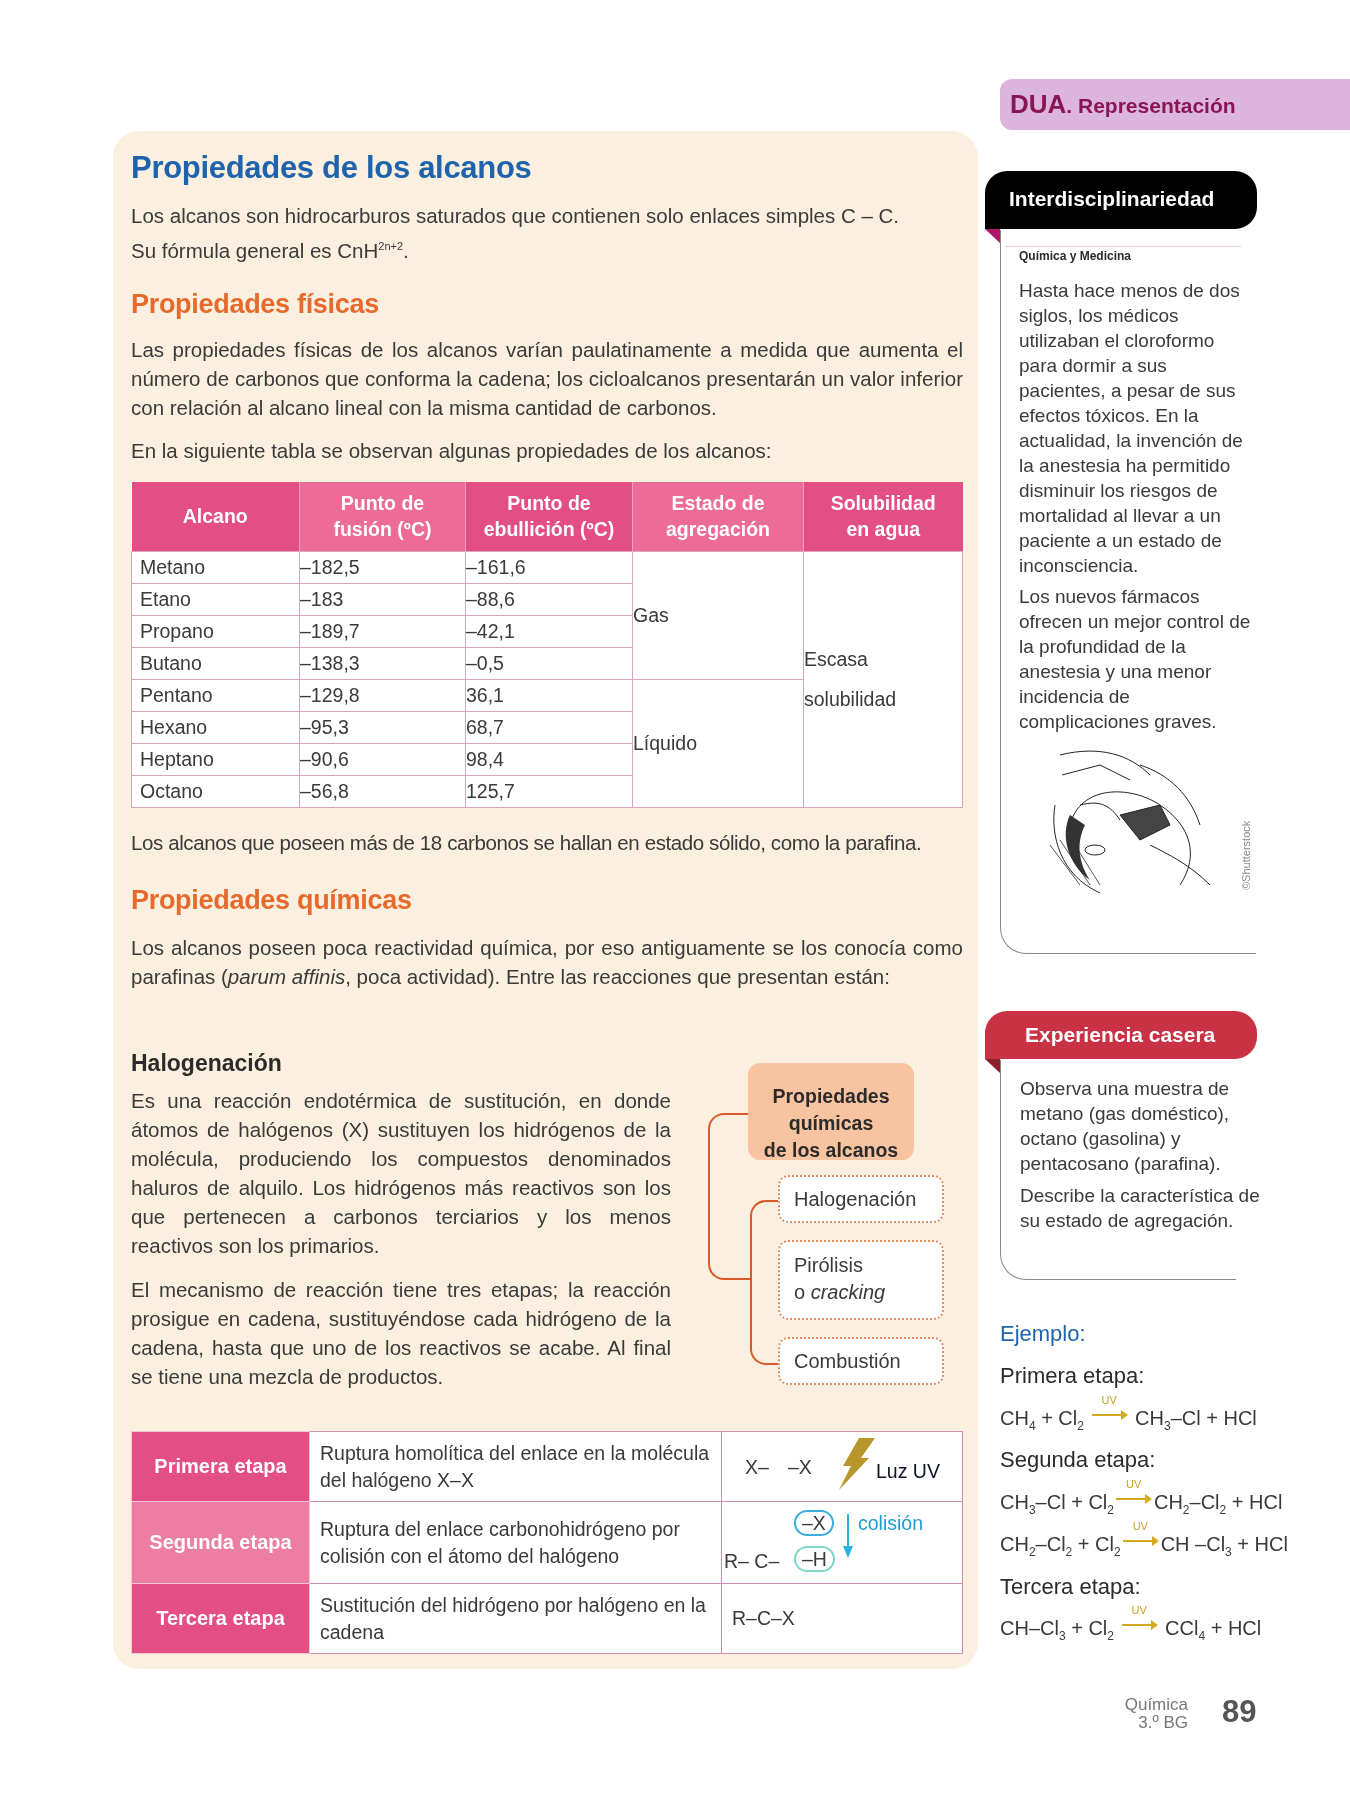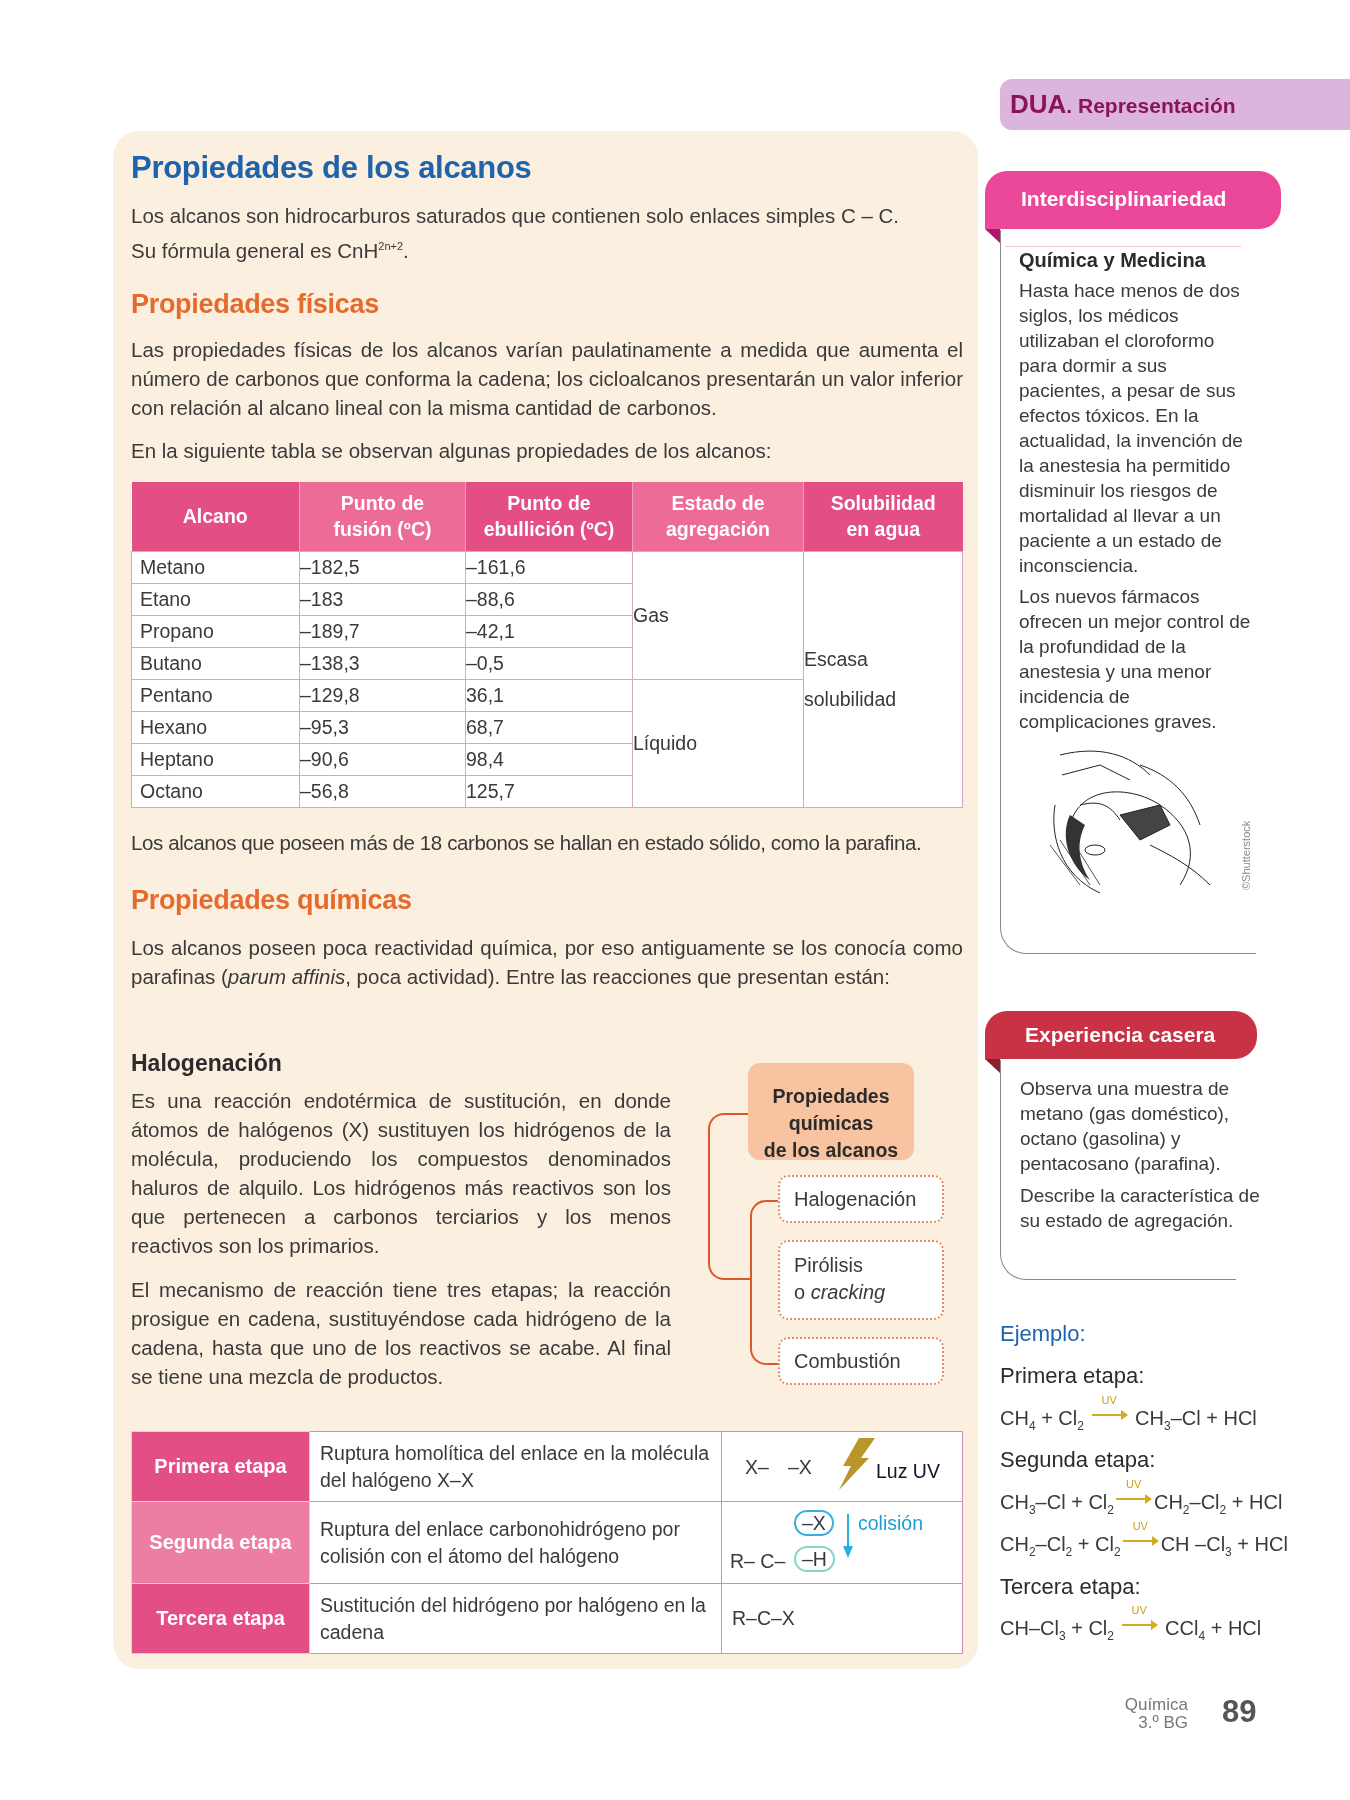--- a/index.html
+++ b/index.html
@@ -186,21 +186,21 @@
         <polygon points="22,0 38,0 24,20 32,20 2,52 14,28 6,28" fill="#b8962a"></polygon>
       </svg>
       <span style="position:absolute; left:154px; top:26px; color:#0f172a;text-align:right;">Luz UV</span>
     </td>
   </tr>
   <tr style="height:82px;">
     <td class="lab" style="background:#ec7ea3;">Segunda etapa</td>
     <td class="desc">Ruptura  del enlace carbonohidrógeno por colisión con el átomo del halógeno</td>
     <td class="fig">
       <span style="position:absolute; left:72px; top:8px; border:2px solid #3aaee0; border-radius:14px; padding:0 6px; line-height:22px;">–X</span>
-      <span style="position:absolute; left:8px; top:46px;">R– C–</span>
+      <span style="position:absolute; left:2px; top:46px;">R– C–</span>
       <span style="position:absolute; left:72px; top:44px; border:2px solid #7fd8c8; border-radius:14px; padding:0 6px; line-height:22px;">–H</span>
       <svg style="position:absolute; left:120px; top:12px;" width="12" height="44" viewBox="0 0 12 44">
         <line x1="6" y1="0" x2="6" y2="34" stroke="#2ab0e0" stroke-width="2"></line>
         <polygon points="1,32 11,32 6,44" fill="#2ab0e0"></polygon>
       </svg>
       <span style="position:absolute; left:136px; top:8px; color:#1d9fd4;">colisión</span>
     </td>
   </tr>
   <tr style="height:70px;">
     <td class="lab" style="background:#e34f85;">Tercera etapa</td>
@@ -210,24 +210,24 @@
 </tbody>
   </table>
 
 <div class="dua">
   <div style="position:absolute; left:10px; top:10px;">
     <span class="dua-strong">DUA</span><span class="dua-rest">. Representación</span>
   </div>
 </div>
 
 <div class="side-box" style="top:230px; width:256px; height:724px;"></div>
-<div class="side-tab" style="top:171px; width:296px; background:#ec4899; padding-left:36px;">Interdisciplinariedad</div>
+<div class="side-tab" style="top:171px; width:272px; background:#000000; padding-left:24px;">Interdisciplinariedad</div>
 <div class="abs" style="left:985px; top:229px; width:0; height:0; border-top:14px solid #b0166a; border-left:15px solid transparent;"></div>
 <div class="abs" style="left:1005px; top:246px; width:236px; height:1px; background:#f1c9de;"></div>
-<div class="abs" style="left:1019px; top:249px; font-weight:bold; font-size:20px; color:#2b2b2b;">Química y Medicina</div>
+<div class="abs" style="left:1019px; top:249px; font-weight:bold; font-size:12px; color:#2b2b2b;">Química y Medicina</div>
 <div class="abs side-text" style="left:1019px; top:278px; width:238px;">Hasta hace menos de dos siglos, los médicos utilizaban el cloroformo para dormir a sus pacientes, a pesar de sus efectos tóxicos. En la actualidad, la invención de la anestesia ha permitido disminuir los riesgos de mortalidad al llevar a un paciente a un estado de inconsciencia.</div>
 <div class="abs side-text" style="left:1019px; top:584px; width:238px;">Los nuevos fármacos ofrecen un mejor control de la profundidad de la anestesia y una menor incidencia de complicaciones graves.</div>
 
 <svg class="abs" style="left:1040px; top:745px;" width="200" height="150" viewBox="0 0 200 150">
   <g stroke="#222" fill="none" stroke-width="1">
     <path d="M20 10 C 60 0, 90 10, 110 30"></path>
     <path d="M22 30 L 60 20 L 90 35"></path>
     <path d="M100 20 C 130 30, 150 50, 160 80"></path>
     <path d="M30 80 C 40 40, 90 40, 120 60 C 150 80, 160 110, 140 140"></path>
     <path d="M15 60 C 10 90, 20 130, 60 148"></path>

